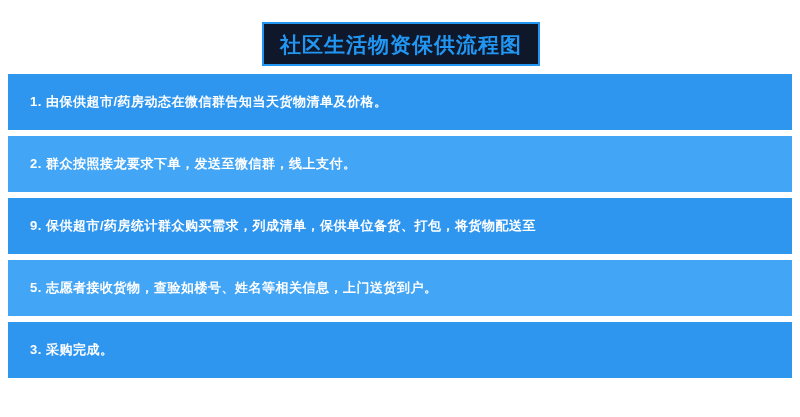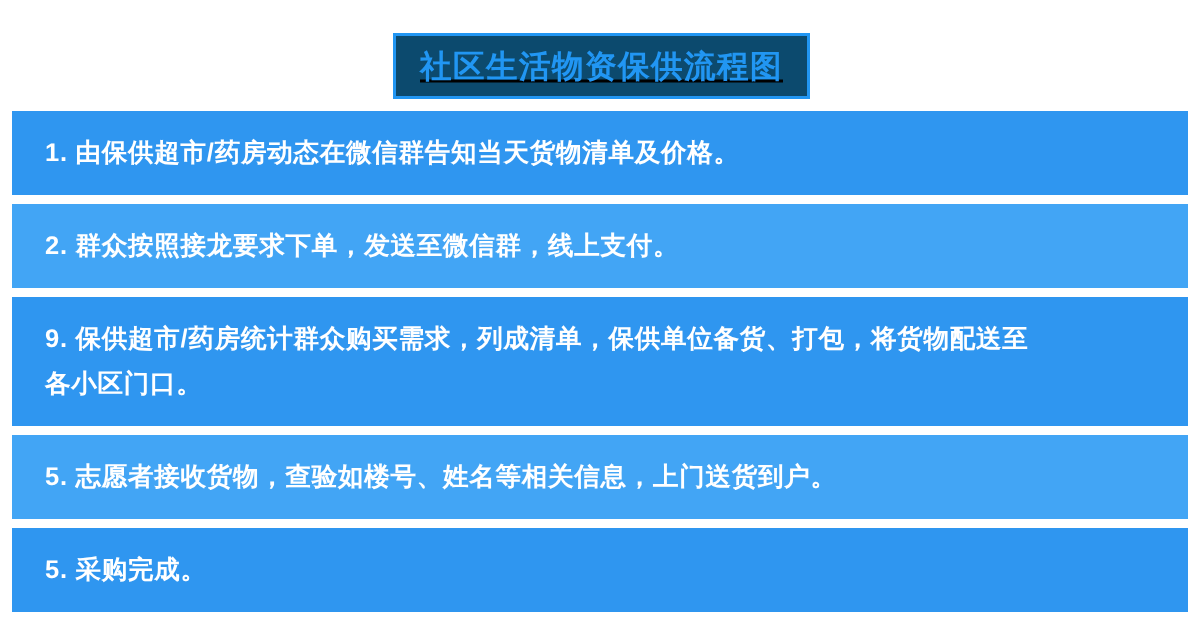--- a/index.html
+++ b/index.html
@@ -20,44 +20,43 @@
     box-sizing: border-box;
   }
   .title-box {
     position: absolute;
     left: 262px;
     top: 22px;
     width: 278px;
     height: 44px;
     box-sizing: border-box;
     border: 2px solid #2196f3;
-    background: #0c4a6e;
+    background: #0f172a;
     display: flex;
     align-items: center;
     justify-content: center;
-    text-decoration: underline;
   }
   .title-text {
     color: #2196f3;
     font-size: 21px;
     font-weight: bold;
     letter-spacing: 1px;
     line-height: 1;
   }
   .steps {
     position: absolute;
     left: 8px;
     top: 74px;
     width: 784px;
   }
   .step {
     box-sizing: border-box;
     background: #2f96f0;
     color: #ffffff;
-    font-size: 17px;
+    font-size: 13px;
     font-weight: bold;
     line-height: 30px;
     padding: 13px 22px 13px 22px;
     margin-bottom: 6px;
     letter-spacing: 0.5px;
   }
   .step.alt {
     background: #42a5f5;
   }
   .step-last {
@@ -81,25 +80,24 @@
     <div class="step">
       <span class="step-line">1. 由保供超市/药房动态在微信群告知当天货物清单及价格。</span>
     </div>
 
     <div class="step alt">
       <span class="step-line">2. 群众按照接龙要求下单，发送至微信群，线上支付。</span>
     </div>
 
     <div class="step">
       <span class="step-line">9. 保供超市/药房统计群众购买需求，列成清单，保供单位备货、打包，将货物配送至</span>
-      <span class="step-line">各小区门口。</span>
     </div>
 
     <div class="step alt">
       <span class="step-line">5. 志愿者接收货物，查验如楼号、姓名等相关信息，上门送货到户。</span>
     </div>
 
     <div class="step step-last">
-      <span class="step-line">5. 采购完成。</span>
+      <span class="step-line">3. 采购完成。</span>
     </div>
 
   </div>
 </div>
 
 </body></html>

